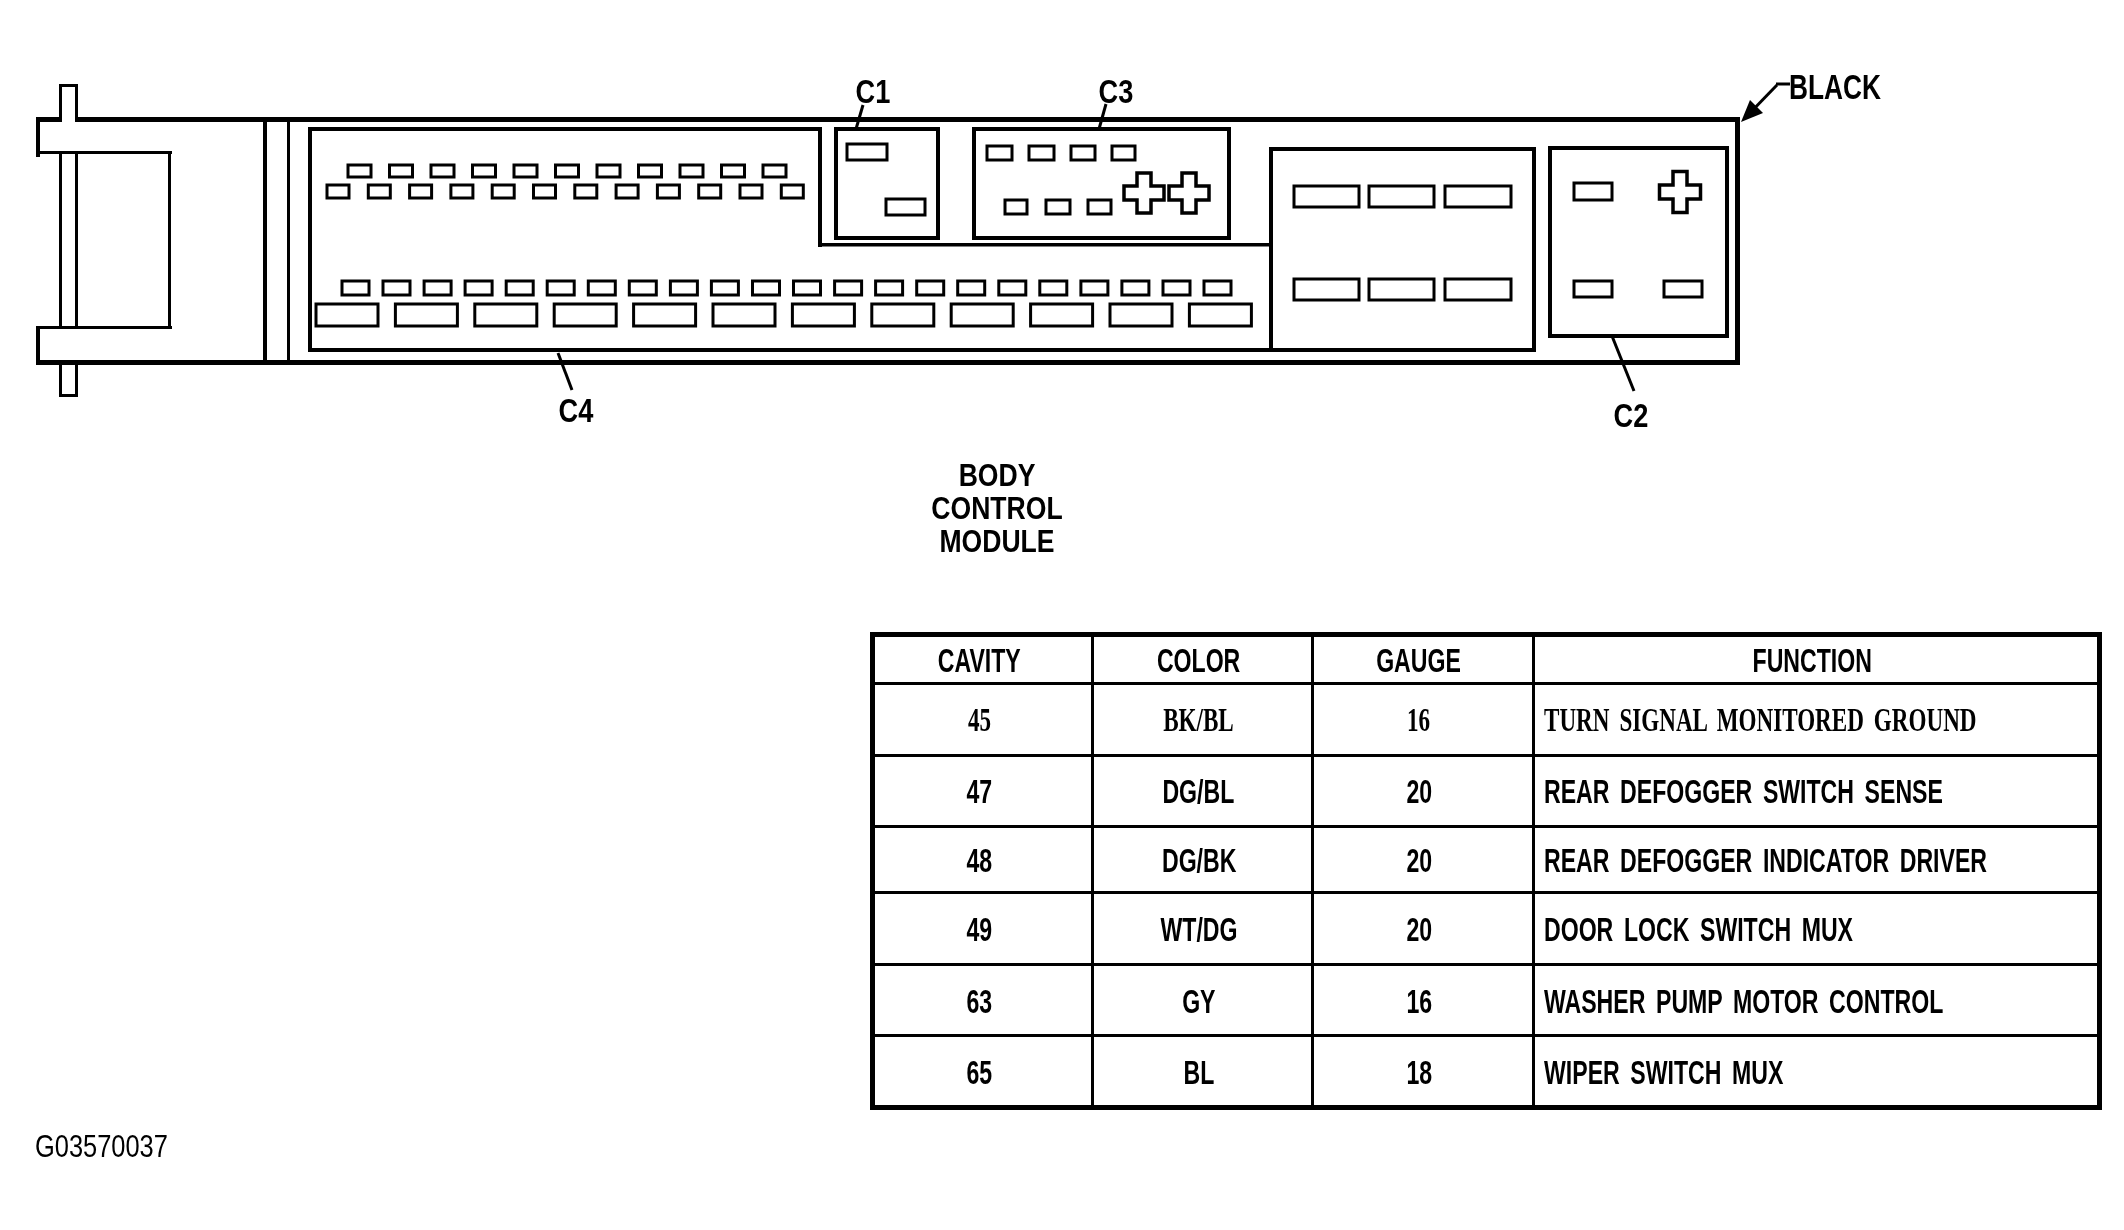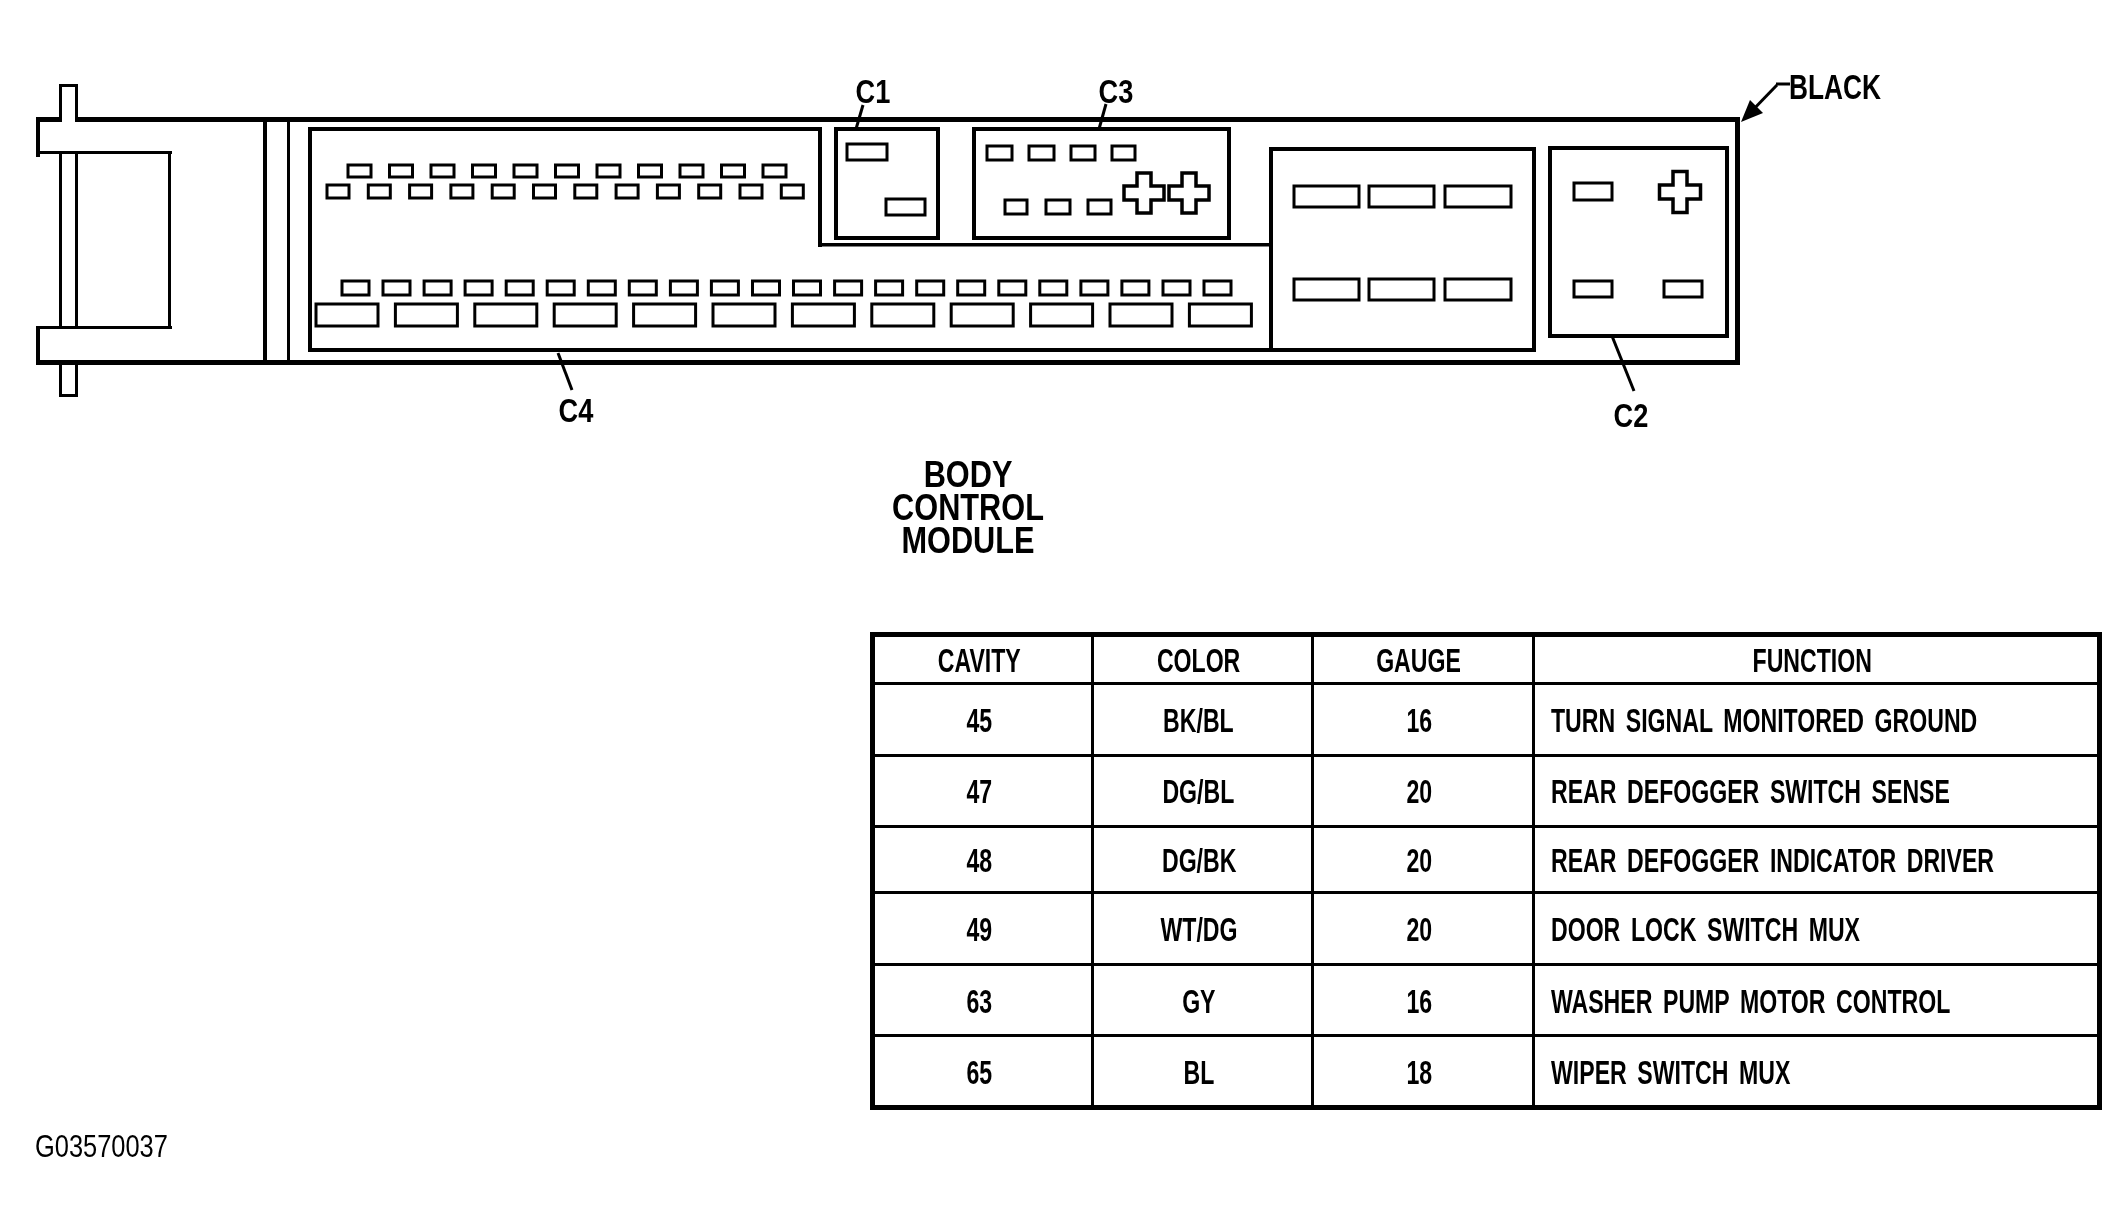--- a/index.html
+++ b/index.html
@@ -3,35 +3,35 @@
 <meta charset="utf-8">
 <style>
   html,body{margin:0;padding:0;}
   body{background:#ffffff;font-family:"Liberation Sans",sans-serif;}
   .page{position:relative;width:2124px;height:1230px;background:#ffffff;overflow:hidden;}
   #diagram-svg{position:absolute;left:0;top:0;}
   .clabel{position:absolute;font-weight:700;font-size:34px;color:#000;white-space:nowrap;
           transform:translate(-50%,-50%) scaleX(0.80);}
   .clabel-left{position:absolute;font-weight:700;font-size:35px;color:#000;white-space:nowrap;
           transform:translateY(-50%) scaleX(0.75);transform-origin:left center;}
-  .caption{position:absolute;left:768px;top:459px;width:400px;text-align:center;
-           font-weight:700;font-size:37px;line-height:32.8px;color:#000;}
+  .caption{position:absolute;left:797px;top:459px;width:400px;text-align:center;
+           font-weight:700;font-size:32px;line-height:32.8px;color:#000;}
   .caption div{transform:scaleX(0.83);}
   .figure-id{position:absolute;left:35px;top:1129px;font-size:31px;font-weight:400;color:#000;
              transform:scaleX(0.82);transform-origin:left center;white-space:nowrap;}
   table.pinout{position:absolute;left:870px;top:632px;width:1232px;height:478px;
                border-collapse:collapse;table-layout:fixed;background:#fff;}
   table.pinout,table.pinout th,table.pinout td{border:3px solid #000;}
   table.pinout{border:5px solid #000;}
   table.pinout th,table.pinout td{padding:3px 0 0 0;font-size:33px;font-weight:700;color:#000;
                text-align:center;vertical-align:middle;overflow:hidden;white-space:nowrap;}
   table.pinout th span{display:inline-block;transform:scaleX(0.70);margin-right:8px;}
   table.pinout td.c-num span:not(.dash),
   table.pinout td.c-color span:not(.dash){display:inline-block;transform:scaleX(0.70);margin-right:8px;}
-  table.pinout td.c-func{text-align:left;padding-left:16px;}
+  table.pinout td.c-func{text-align:left;padding-left:9px;}
   table.pinout td.c-func span:not(.dash){display:inline-block;transform:scaleX(0.70);transform-origin:left center;word-spacing:6px;}
   .dash{display:inline-block;width:50px;height:4px;background:#000;vertical-align:middle;}
   table.pinout td.c-num .dash,table.pinout td.c-color .dash{margin-left:9px;}
   table.pinout td.c-func .dash{width:42px;}
 </style>
 </head>
 <body>
 
 <div class="page">
   <svg id="diagram-svg" width="2124" height="1230" viewBox="0 0 2124 1230">
@@ -165,21 +165,21 @@
     </colgroup>
     <thead>
       <tr id="pinout-head-row" style="height:49px">
           <th><span>CAVITY</span></th>
           <th><span>COLOR</span></th>
           <th><span>GAUGE</span></th>
           <th><span>FUNCTION</span></th>
         </tr>
     </thead>
     <tbody id="pinout-body">
-        <tr style="height: 47.6px;">
+        <tr style="height: 47.6px; font-family: Liberation Serif, serif;">
           <td class="c-num"><span>45</span></td>
           <td class="c-color"><span>BK/BL</span></td>
           <td class="c-num"><span>16</span></td>
           <td class="c-func"><span>TURN SIGNAL MONITORED GROUND</span></td>
         </tr>
         <tr style="height: 47.6px;">
           <td class="c-num"><span>47</span></td>
           <td class="c-color"><span>DG/BL</span></td>
           <td class="c-num"><span>20</span></td>
           <td class="c-func"><span>REAR DEFOGGER SWITCH SENSE</span></td>

